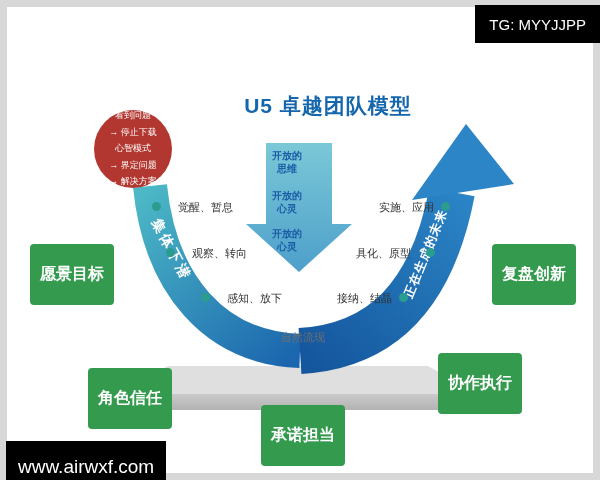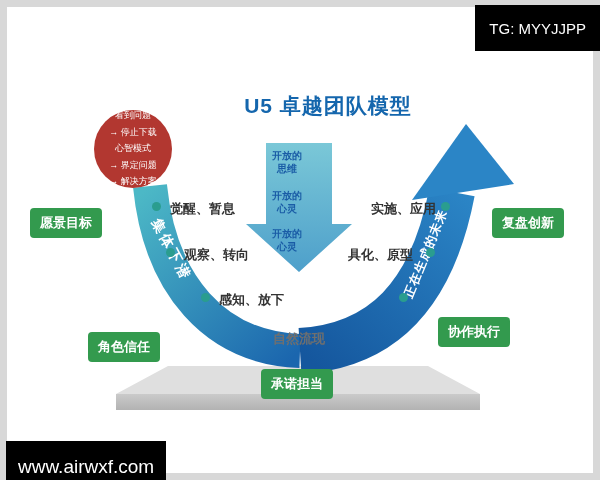--- a/index.html
+++ b/index.html
@@ -19,36 +19,36 @@
   .layer { position: absolute; left: 0; top: 0; z-index: 1; }
   .title {
     position: absolute; left: 0; top: 92px; width: 100%;
     text-align: center; font-size: 21px; font-weight: bold;
     color: #1466ad; letter-spacing: 1px; z-index: 2; padding-left: 28px;
   }
   .wm {
     position: absolute; background: #000; color: #fff;
     display: flex; align-items: center; z-index: 6; white-space: nowrap;
   }
-  .wm-tr { top: 5px; right: 0; height: 46px; padding: 0 14px; font-size: 15px; }
+  .wm-tr { top: 5px; right: 0; height: 38px; padding: 0 14px; font-size: 15px; }
   .wm-bl { top: 441px; left: 6px; height: 43px; padding: 4px 12px; font-size: 19px; }
   .problem {
     position: absolute; left: 94px; top: 110px; width: 78px; height: 78px;
     border-radius: 50%; background: #b23730; color: #fff;
     display: flex; flex-direction: column; align-items: center; justify-content: space-between;
     font-size: 9px; line-height: 1.3; text-align: center; z-index: 3;
   }
   .badge {
     position: absolute; background: #339a4e; color: #fff;
-    font-size: 13px; font-weight: bold; padding: 6px 10px;
-    border-radius: 4px; white-space: nowrap; z-index: 3;
+    font-size: 16px; font-weight: bold; padding: 20px 10px;
+    border-radius: 4px; white-space: nowrap; z-index: 3; margin-top: 36px;
   }
   .stage {
-    position: absolute; font-size: 13px; font-weight: 700;
-    color: #333; white-space: nowrap; z-index: 3;
+    position: absolute; font-size: 11px; font-weight: 400;
+    color: #333; white-space: nowrap; z-index: 3; margin-left: 8px;
   }
   .stage-gray { color: #6f6f6f; }
   .dot {
     position: absolute; width: 9px; height: 9px; border-radius: 50%;
     background: #2a9d8f; z-index: 3;
   }
   .curve-label {
     position: absolute; color: #fff; font-weight: bold;
     white-space: nowrap; z-index: 2;
   }
@@ -120,20 +120,21 @@
   <div class="stage" style="left:170px;top:200px">觉醒、暂息</div>
 
   <div class="dot" style="left:166px;top:248px"></div>
   <div class="stage" style="left:184px;top:246px">观察、转向</div>
 
   <div class="dot" style="left:201px;top:293px"></div>
   <div class="stage" style="left:219px;top:291px">感知、放下</div>
 
   <div class="stage stage-gray" style="left:273px;top:330px">自然流现</div>
 
+  <div class="stage" style="left:329px;top:291px">接纳、结晶</div>
   <div class="dot" style="left:399px;top:293px"></div>
 
   <div class="stage" style="left:348px;top:246px">具化、原型</div>
   <div class="dot" style="left:426px;top:248px"></div>
 
   <div class="stage" style="left:371px;top:200px">实施、应用</div>
   <div class="dot" style="left:441px;top:202px"></div>
 
   <div class="badge" style="left:30px;top:208px">愿景目标</div>
   <div class="badge" style="left:492px;top:208px">复盘创新</div>

